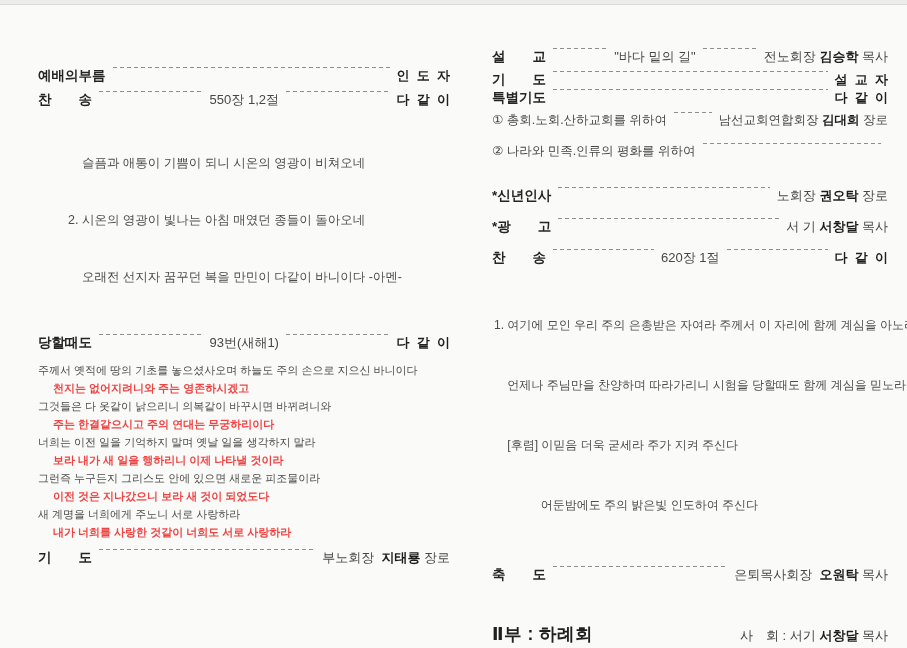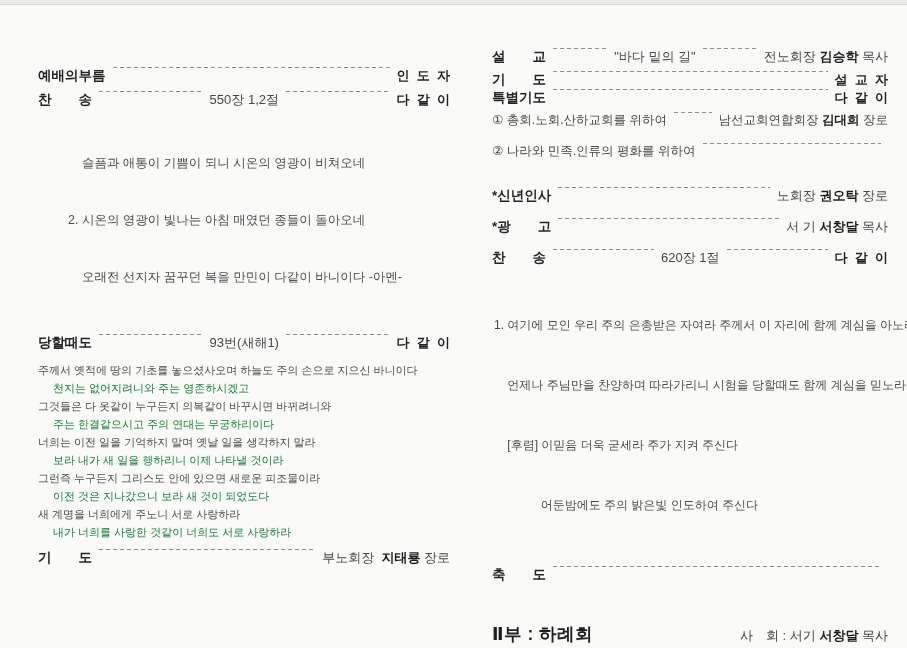--- a/index.html
+++ b/index.html
@@ -22,21 +22,21 @@
   .srow{display:flex;align-items:flex-start;white-space:pre;font-size:13px}
   .lbl{font-weight:700;color:#242424;font-size:13.5px}
   .dash{flex:1;height:1px;margin:0 7px;min-width:14px;
         background:repeating-linear-gradient(to right,#8e8e8c 0 4px,transparent 4px 7px)}
   .mid{color:#474747}
   .who{color:#474747}
   .whob{font-weight:700;color:#1f1f1f}
 
   .hymn{margin-left:30px;font-size:12.5px;line-height:19px;color:#4c4c4c;white-space:pre}
   .reading{font-size:11px;line-height:18px;color:#4c4c4c}
-  .reading .b{font-weight:400;color:#15803d;padding-left:15px}
+  .reading .b{font-weight:700;color:#ef4444;padding-left:15px}
   .spitem{font-size:12.5px}
 </style>
 </head>
 <body>
 
 <div class="scan-top"></div>
 
 <div class="col col-left">
 
 
@@ -64,21 +64,21 @@
     <span class="lbl">당할때도</span>
     <span class="dash"></span>
     <span class="mid">93번(새해1)</span>
     <span class="dash"></span>
     <span class="who whob">다  같  이</span>
   </div>
 
   <div class="reading" style="margin-top:9px">
     <div>주께서 옛적에 땅의 기초를 놓으셨사오며 하늘도 주의 손으로 지으신 바니이다</div>
     <div class="b">천지는 없어지려니와 주는 영존하시겠고</div>
-    <div>그것들은 다 옷같이 누구든지 의복같이 바꾸시면 바뀌려니와</div>
+    <div>그것들은 다 옷같이 낡으리니 의복같이 바꾸시면 바뀌려니와</div>
     <div class="b">주는 한결같으시고 주의 연대는 무궁하리이다</div>
     <div>너희는 이전 일을 기억하지 말며 옛날 일을 생각하지 말라</div>
     <div class="b">보라 내가 새 일을 행하리니 이제 나타낼 것이라</div>
     <div>그런즉 누구든지 그리스도 안에 있으면 새로운 피조물이라</div>
     <div class="b">이전 것은 지나갔으니 보라 새 것이 되었도다</div>
     <div>새 계명을 너희에게 주노니 서로 사랑하라</div>
     <div class="b">내가 너희를 사랑한 것같이 너희도 서로 사랑하라</div>
   </div>
 
   <div class="srow" style="margin-top:8px">
@@ -145,20 +145,21 @@
   <div class="hymn" style="margin-top:8px;margin-left:2px;line-height:20px;font-size:12px">
     <div>1. 여기에 모인 우리 주의 은총받은 자여라 주께서 이 자리에 함께 계심을 아노라</div>
     <div>    언제나 주님만을 찬양하며 따라가리니 시험을 당할때도 함께 계심을 믿노라</div>
     <div>    [후렴] 이믿음 더욱 굳세라 주가 지켜 주신다</div>
     <div>              어둔밤에도 주의 밝은빛 인도하여 주신다</div>
   </div>
 
   <div class="srow" style="margin-top:11px">
     <span class="lbl">축　　도</span>
     <span class="dash"></span>
+    <span class="who"><span>은퇴목사회장  </span><span class="nm">오원탁</span><span> 목사</span></span>
   </div>
 
   <div class="sec-head" style="margin-top:38px">
     <span class="sec-title">Ⅱ부 : 하례회</span>
     <span class="sec-lead"><span>사　회 : 서기 </span><span class="nm">서창달</span><span> 목사</span></span>
   </div>
 
 </div>
 
 </body></html>

